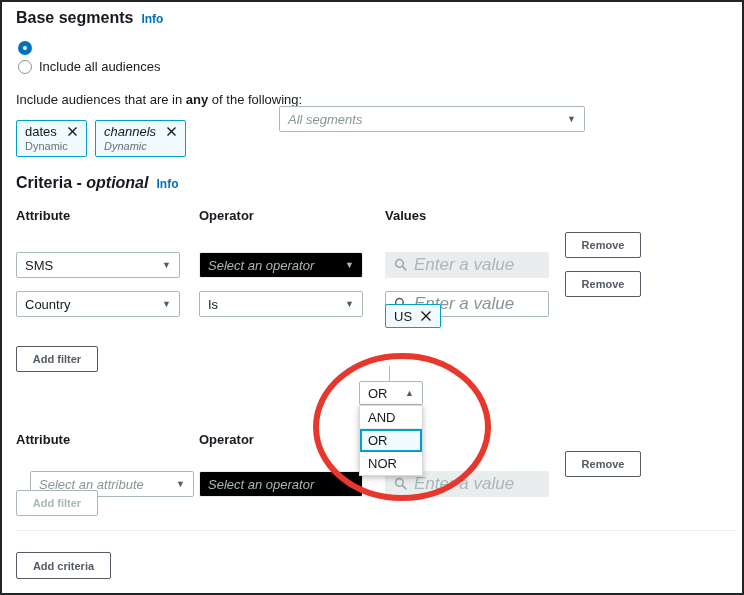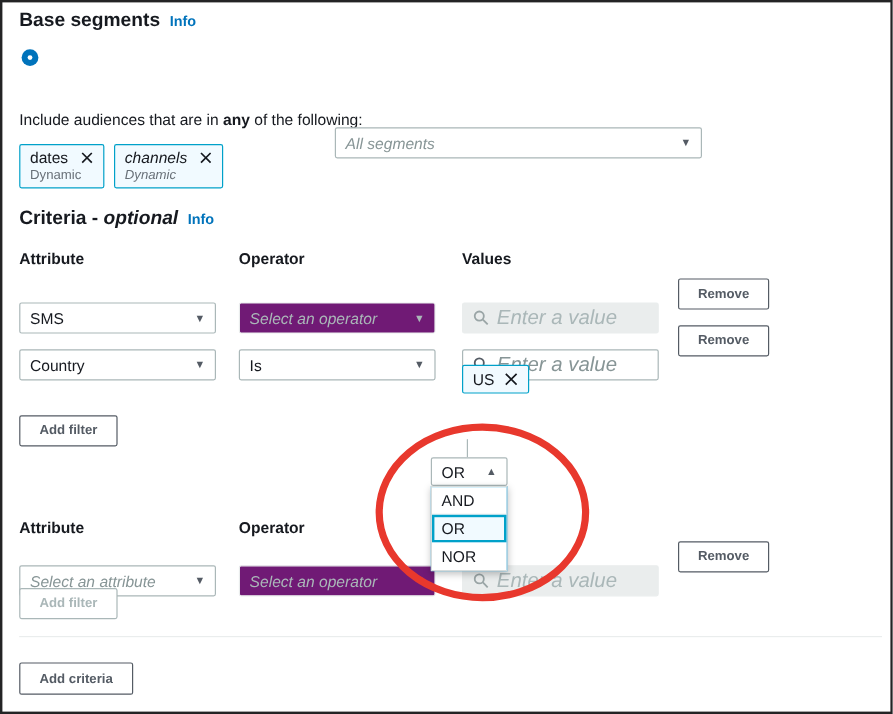--- a/index.html
+++ b/index.html
@@ -23,21 +23,21 @@
   .radio-circle.selected::after { content:""; position:absolute; left:5px; top:5px; width:4px; height:4px; border-radius:50%; background:#fff; }
 
   
   .select-box, .search-box {
     height:26px; border:1px solid #aab7b8; border-radius:2px; background:#fff;
     display:flex; align-items:center; padding:0 8px; font-size:13px; color:#16191f;margin-top:20px;
   }
   .select-box { justify-content:space-between; cursor:pointer; }
   .select-box .caret { font-size:9px; color:#545b64; line-height:1; }
   .select-box.placeholder-text .val { color:#879596; font-style:italic; }
-  .select-box.disabled { background:#701a75; border-color:#eaeded; cursor:default; }
+  .select-box.disabled { background:#000000; border-color:#eaeded; cursor:default; }
   .select-box.disabled .val { color:#aab7b8; font-style:italic; }
   .select-box.disabled .caret { color:#aab7b8; }
 
   .search-box { gap:6px; }
   .search-box input {
     border:none; outline:none; background:transparent; flex:1; min-width:0;
     font-family:"Liberation Sans", sans-serif; font-size:17px; color:#16191f;
   }
   .search-box input::placeholder { color:#879596; font-style:italic; }
   .search-box.disabled { background:#eaeded; border-color:#eaeded; }
@@ -100,20 +100,24 @@
 
 <div class="screen">
 
   <div class="abs" style="left:14px; top:7px; display:flex; align-items:baseline;">
     <span class="section-title">Base segments</span>
     <span class="info-link">Info</span>
   </div>
 
   <div class="abs radio-row" style="left:16px; top:39px;">
     <span class="radio-circle selected"></span>
+  </div>
+  <div class="abs radio-row" style="left:16px; top:57px;">
+    <span class="radio-circle"></span>
+    <span>Include all audiences</span>
   </div>
 
   <div class="abs" style="left:14px; top:90px;">
     <span>Include audiences that are in </span><span style="font-weight:700;">any</span><span> of the following:</span>
   </div>
 
   <div class="abs select-box placeholder-text" style="left:277px; top:84px; width:306px;">
     <span class="val">All segments</span>
     <span class="caret">▼</span>
   </div>
@@ -203,21 +207,21 @@
   </div>
   <div class="logic-panel">
     <div class="logic-option">AND</div>
     <div class="logic-option highlighted">OR</div>
     <div class="logic-option">NOR</div>
   </div>
 
   <div class="abs field-label" style="left:14px; top:430px;">Attribute</div>
   <div class="abs field-label" style="left:197px; top:430px;">Operator</div>
 
-  <div class="abs select-box placeholder-text" style="left:14px; top:449px; width:164px;">
+  <div class="abs select-box placeholder-text" style="left:28px; top:449px; width:164px;">
     <span class="val">Select an attribute</span>
     <span class="caret">▼</span>
   </div>
   <div class="abs select-box disabled" style="left:197px; top:449px; width:164px;">
     <span class="val">Select an operator</span>
     <span class="caret">▼</span>
   </div>
   <div class="abs search-box disabled" style="left:383px; top:449px; width:164px;">
     <svg width="14" height="14" viewBox="0 0 14 14">
         <circle cx="5.4" cy="5.4" r="3.8" fill="none" stroke="#9aa5a6" stroke-width="1.5"></circle>

